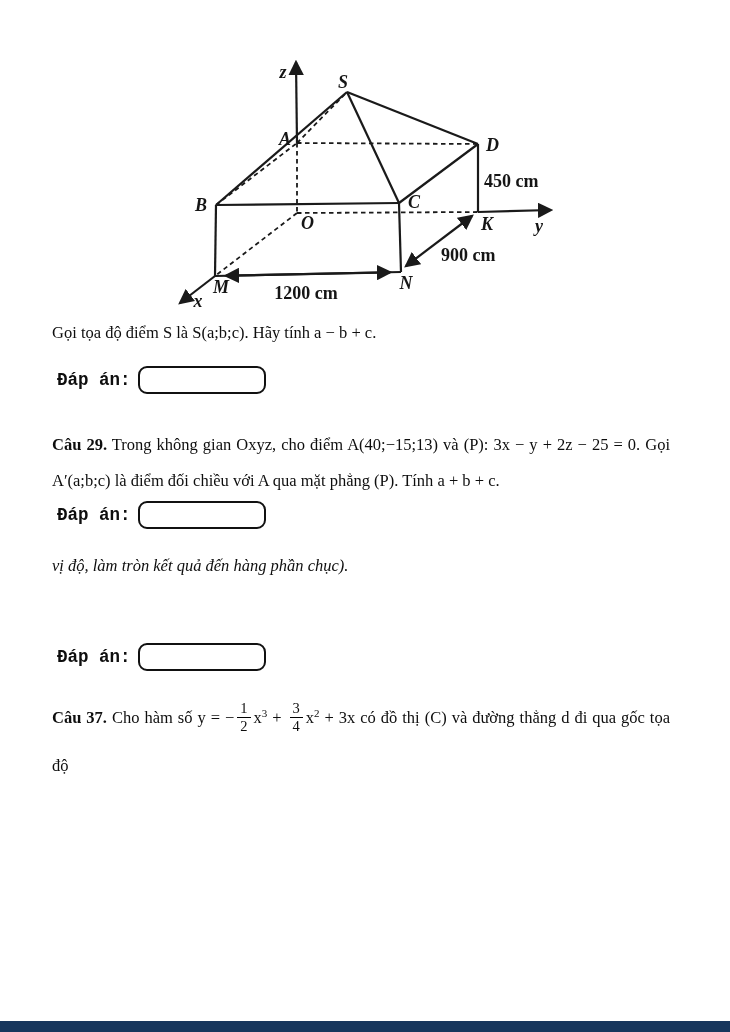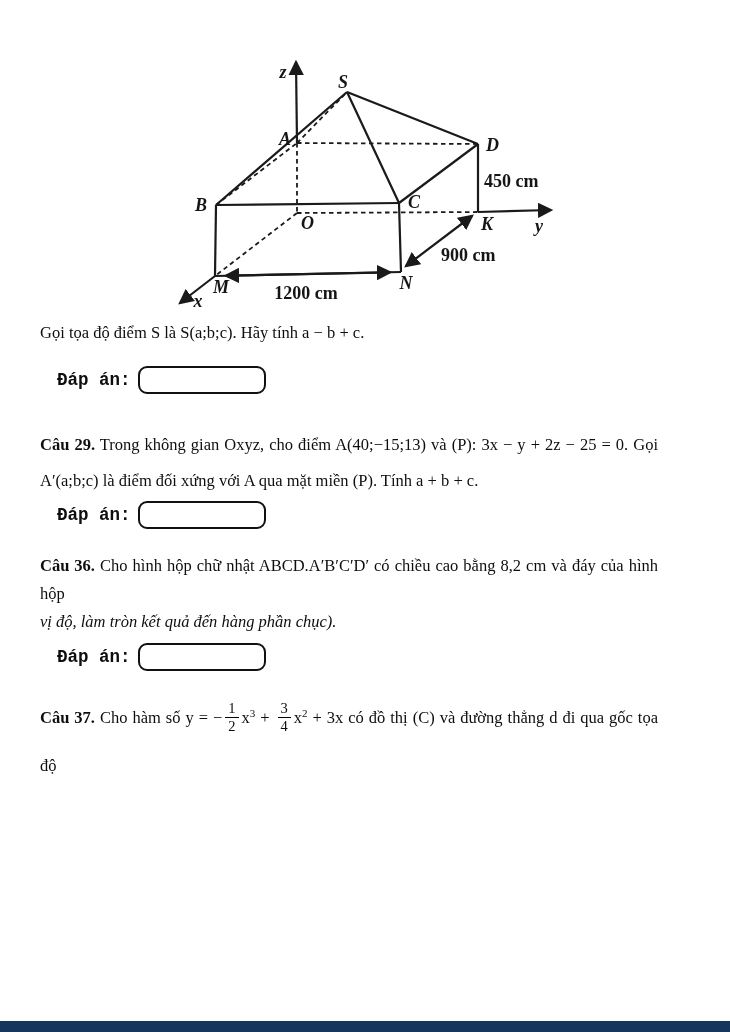--- a/index.html
+++ b/index.html
@@ -12,21 +12,21 @@
     overflow:hidden;
   }
   .abs { position:absolute; }
 
   
   #figure-svg { position:absolute; top:0; left:0; }
   .pt-label { font-family:"Liberation Serif","DejaVu Serif",serif; font-style:italic; font-weight:bold; font-size:18px; fill:#151515; }
   .dim-label { font-family:"Liberation Serif","DejaVu Serif",serif; font-weight:bold; font-size:18px; fill:#151515; }
 
   
-  .para { left:40px; width:618px; font-size:16.5px; }
+  .para { left:52px; width:618px; font-size:16.5px; }
   .wrapline { white-space:normal; }
   .jlast { text-align:justify; text-align-last:justify; white-space:normal; }
   .qnum { font-weight:bold; }
   .ital { font-style:italic; }
   sup { font-size:11px; vertical-align:super; line-height:0; }
   sub { font-size:11px; vertical-align:sub; line-height:0; }
 
   
   .answer-row { left:57px; display:flex; align-items:center; height:28px; }
   .answer-label { font-weight:bold; font-size:17.5px; margin-right:7px;font-family:Liberation Mono, monospace; }
@@ -112,33 +112,30 @@
 <div class="abs answer-row" style="top:366px;">
   <span class="answer-label">Đáp án:</span>
   <input class="answer-box" type="text" style="">
 </div>
 
 <div class="abs para" style="top:427px; line-height:36px;">
   <div class="jlast">
     <span class="qnum">Câu 29.</span><span> Trong không gian Oxyz, cho điểm A(40;−15;13) và (P): 3x − y + 2z − 25 = 0. Gọi</span>
   </div>
   <div class="wrapline">
-    <span>A′(a;b;c) là điểm đối xứng với A qua mặt miền (P). Tính a + b + c.</span>
+    <span>A′(a;b;c) là điểm đối chiều với A qua mặt phẳng (P). Tính a + b + c.</span>
   </div>
 </div>
 
 <div class="abs answer-row" style="top:501px;">
   <span class="answer-label">Đáp án:</span>
   <input class="answer-box" type="text" style="">
 </div>
 
 <div class="abs para" style="top:552px; line-height:28px;">
-  <div class="jlast">
-    <span class="qnum">Câu 36.</span><span> Cho hình hộp chữ nhật ABCD.A′B′C′D′ có chiều cao bằng 8,2 cm và đáy của hình hộp</span>
-  </div>
   <div class="wrapline ital">
     <span>vị độ, làm tròn kết quả đến hàng phần chục).</span>
   </div>
 </div>
 
 <div class="abs answer-row" style="top:643px;">
   <span class="answer-label">Đáp án:</span>
   <input class="answer-box" type="text" style="">
 </div>
 

